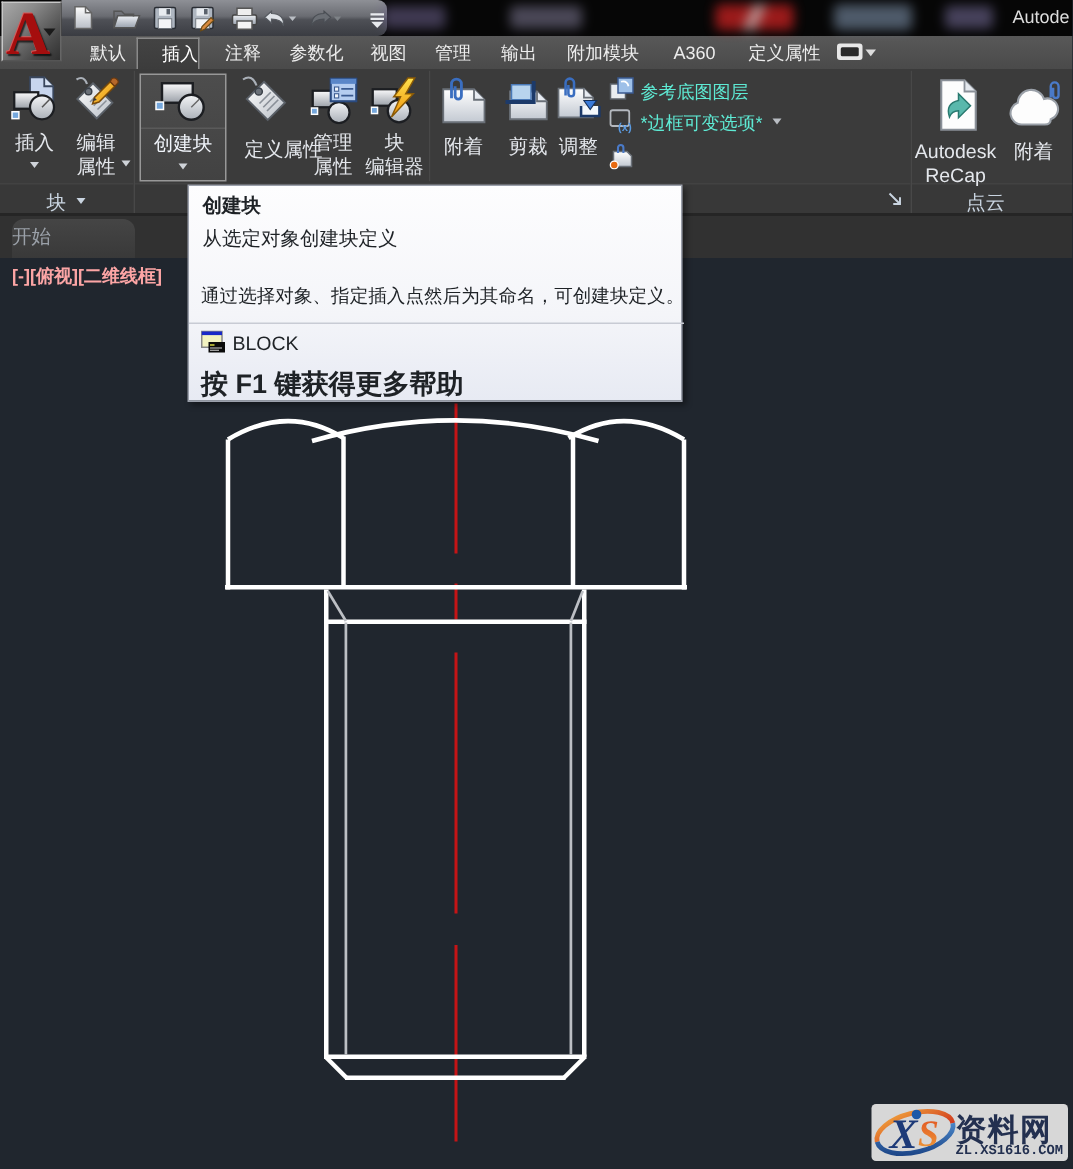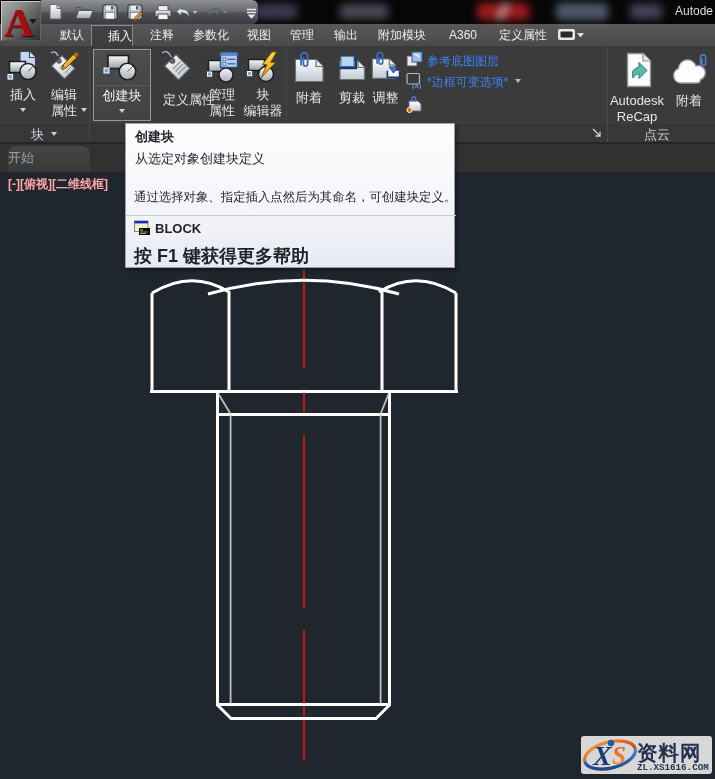--- a/index.html
+++ b/index.html
@@ -18,35 +18,35 @@
 #alogo .dd{position:absolute;right:3px;bottom:12px;width:0;height:0;border:4px solid transparent;border-top:5px solid #1a1a1a}
 .blur{filter:blur(4px);border-radius:3px;opacity:.55}
 #autext{right:2px;top:4px;color:#ddd;font-size:12px}
 
 .tab{top:25px;height:21px;line-height:21px;color:#ececec;font-size:12px;text-align:right;white-space:nowrap}
 .tabactive{background:linear-gradient(#434343,#3c3c3c);border:1px solid #8a8a8a;border-bottom:none;color:#fff}
 
 .sep{top:47px;height:74px;width:1px;background:#2d2d2d;border-right:1px solid #484848}
 .biglabel{color:#e4e7ec;font-size:13px;text-align:center;line-height:16px;white-space:nowrap}
 .dna{width:0;height:0;border:3.5px solid transparent;border-top:4.5px solid #cfd3d9;display:inline-block}
-.smalltext{color:#3b82f6;font-size:12px;white-space:nowrap}
+.smalltext{color:#5eead4;font-size:12px;white-space:nowrap}
 #createblk{left:93px;top:49px;width:58px;height:72px;background:linear-gradient(#4d4d4d,#424242);border:1px solid #989898}
 
 .plabel{top:125px;height:17px;color:#c9d4e0;font-size:13px;white-space:nowrap}
 
 #starttab{left:8px;top:146px;width:82px;height:26px;background:linear-gradient(#454545,#393939);border-radius:8px 8px 0 0;color:#9aa0a8;font-size:13px;line-height:24px}
 
 #vclabel{left:8px;top:176px;color:#fca5a5;font-size:12px;font-weight:bold}
 
 #tooltip{left:125px;top:123px;width:330px;height:145px;background:linear-gradient(#fdfdfe 0%,#f4f5f9 60%,#e7eaf3 100%);border:1px solid #9ba0ab;box-shadow:2px 2px 4px rgba(0,0,0,.4);z-index:20;color:#1e2226}
 #tooltip .t1{position:absolute;left:9px;top:4px;font-size:13px;font-weight:bold}
 #tooltip .t2{position:absolute;left:9px;top:26px;font-size:13px}
 #tooltip .t3{position:absolute;left:8px;top:65px;font-size:12.4px;white-space:nowrap}
 #tooltip .hr{position:absolute;left:0px;top:91px;width:330px;height:1px;background:#c8cbd4}
-#tooltip .t4{position:absolute;left:29px;top:97px;font-size:13px;font-weight:bold}
+#tooltip .t4{position:absolute;left:29px;top:97px;font-size:13px;font-weight:normal}
 #tooltip .t5{position:absolute;left:8px;top:120px;font-size:18px;font-weight:bold}
 
 #wm{left:581px;top:736px;width:131px;height:38px;background:#d7d7d7;border-radius:3px}
 </style></head>
 <body>
 <div id="stage">
   <div id="titlebar" class="abs"></div>
   <div id="tabbar" class="abs"></div>
   <div id="ribbon" class="abs"></div>
   <div id="labelrow" class="abs"></div>

